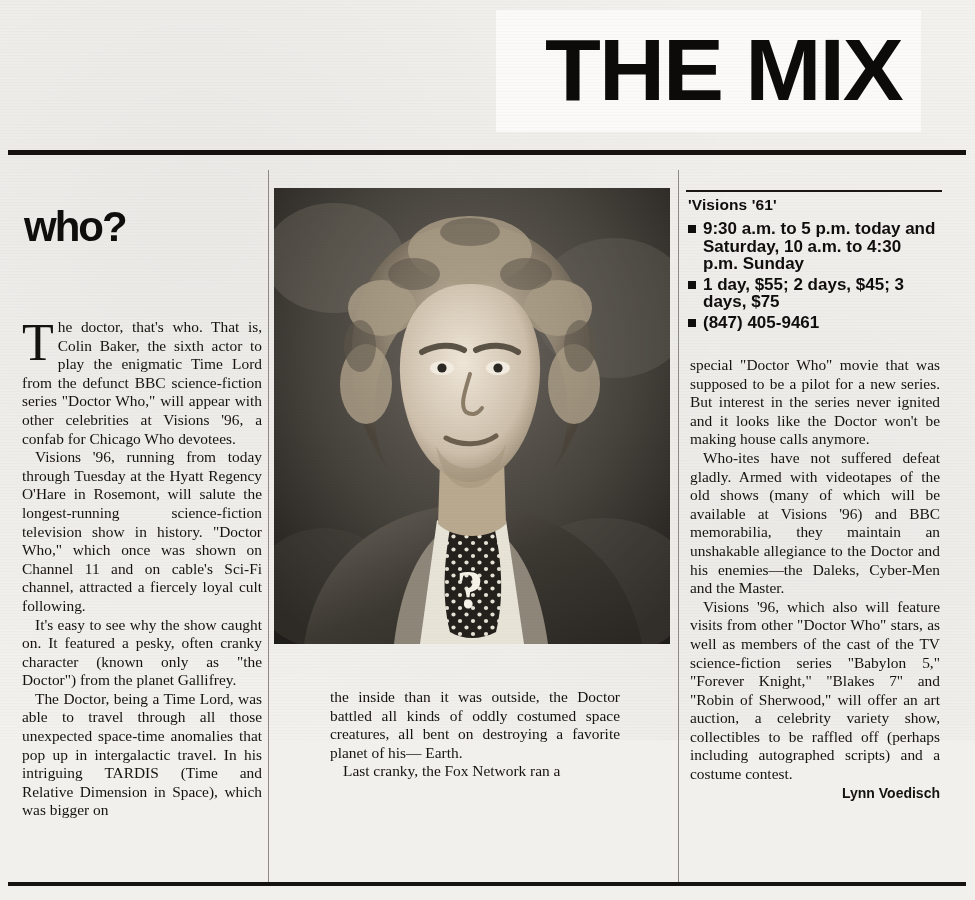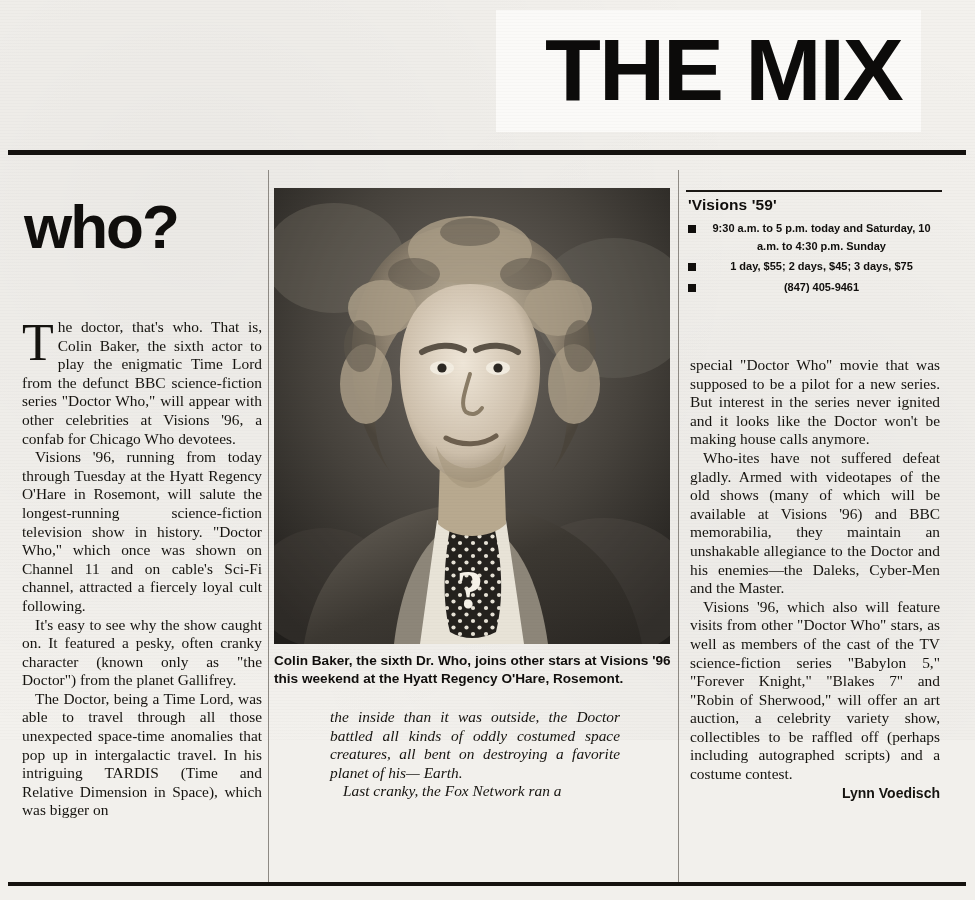--- a/index.html
+++ b/index.html
@@ -81,21 +81,21 @@
   }
 
   
   .headline {
     position: absolute;
     left: 24px;
     top: 196px;
     width: 240px;
     font-family: "Liberation Sans", sans-serif;
     font-weight: bold;
-    font-size: 62px;
+    font-size: 42px;
     line-height: 62px;
     letter-spacing: -2px;
     color: #100e0c;
   }
 
   
   .col {
     position: absolute;
     font-family: "Liberation Serif", serif;
     font-size: 15.4px;
@@ -160,24 +160,23 @@
     margin: 0 0 6px 0;
     font-size: 15.5px;
     font-weight: bold;
     letter-spacing: 0.1px;
   }
   .info-item {
     display: block;
     position: relative;
     padding-left: 15px;
     margin-bottom: 3px;
-    font-size: 11px;
+    font-size: 17px;
     line-height: 17.5px;
     font-weight: bold;
-    text-align: center;
   }
   .info-item .bullet {
     position: absolute;
     left: 0;
     top: 5px;
     width: 8px;
     height: 8px;
     background: #100e0c;
     display: block;
   }
@@ -314,30 +313,29 @@
 
       <text x="196" y="420" font-family="Liberation Serif, serif" font-size="54" font-weight="bold" fill="#f6f2e8" text-anchor="middle">?</text>
 
       <g opacity="0.16">
         <rect width="396" height="456" fill="none"></rect>
         <path d="M0 0 H396" stroke="#000" stroke-width="0"></path>
       </g>
     </svg>
   </div>
 
-  <div class="caption">Colin Baker, the sixth Dr. Who, joins other stars at Visions '96 this weekend at the Hyatt Regency O'Hare, Rosemont.</div>
-
-  <div class="col" style="left:330px; top:708px; width:290px;font-style:italic;">
+
+  <div class="col" style="left:330px; top:688px; width:290px;">
     <p class="noindent">the inside than it was outside, the Doctor battled all kinds of oddly costumed space creatures, all bent on destroying a favorite planet of his— Earth.</p>
     <p>Last cranky, the Fox Network ran a</p>
   </div>
 
   <div class="info-rule"></div>
   <div class="infobox">
-    <h3>'Visions '59'</h3>
+    <h3>'Visions '61'</h3>
     <span class="info-item"><span class="bullet"></span><span>9:30 a.m. to 5 p.m. today and Saturday, 10 a.m. to 4:30 p.m. Sunday</span></span>
     <span class="info-item"><span class="bullet"></span></span>
     <span class="info-item"><span class="bullet"></span><span>1 day, $55; 2 days, $45; 3 days, $75</span></span>
     <span class="info-item"><span class="bullet"></span><span>(847) 405-9461</span></span>
   </div>
 
   <div class="col" style="left:690px; top:356px; width:250px;">
     <p class="noindent">special "Doctor Who" movie that was supposed to be a pilot for a new series. But interest in the series never ignited and it looks like the Doctor won't be making house calls anymore.</p>
     <p>Who-ites have not suffered defeat gladly. Armed with videotapes of the old shows (many of which will be available at Visions '96) and BBC memorabilia, they maintain an unshakable allegiance to the Doctor and his enemies—the Daleks, Cyber-Men and the Master.</p>
     <p>Visions '96, which also will feature visits from other "Doctor Who" stars, as well as members of the cast of the TV science-fiction series "Babylon 5," "Forever Knight," "Blakes 7" and "Robin of Sherwood," will offer an art auction, a celebrity variety show, collectibles to be raffled off (perhaps including autographed scripts) and a costume contest.</p>

